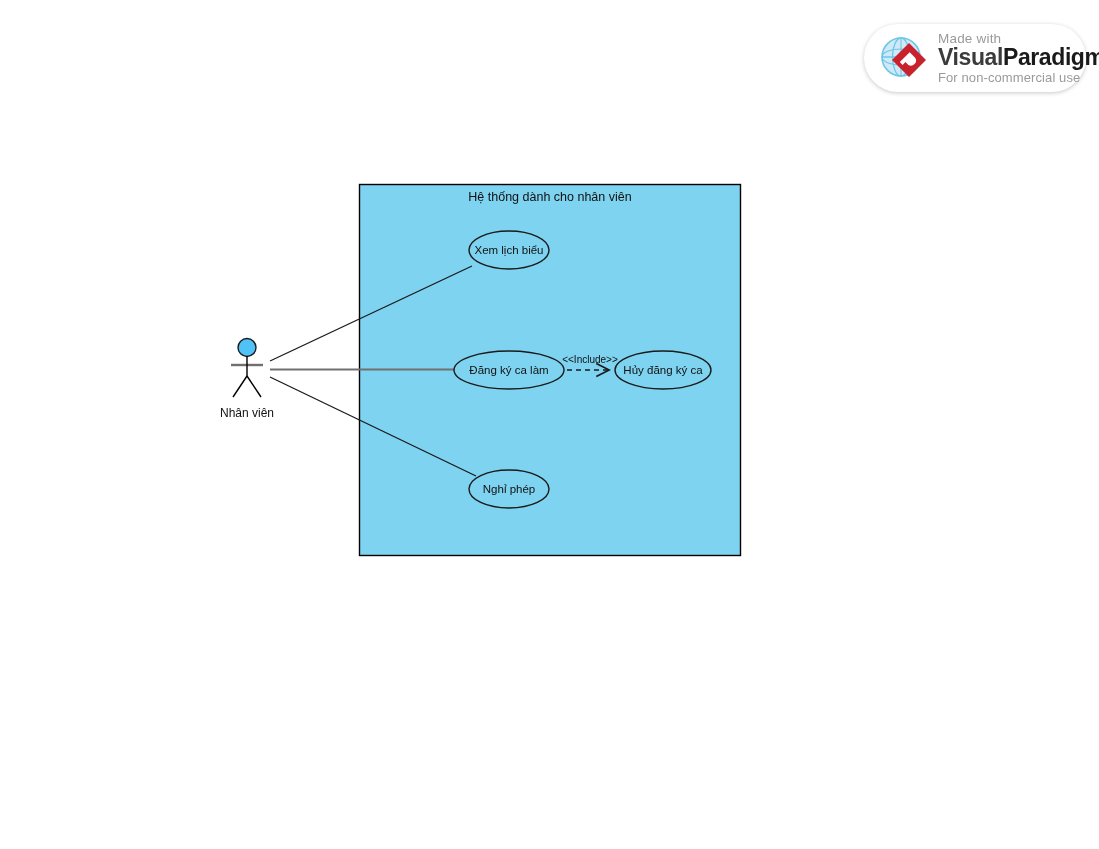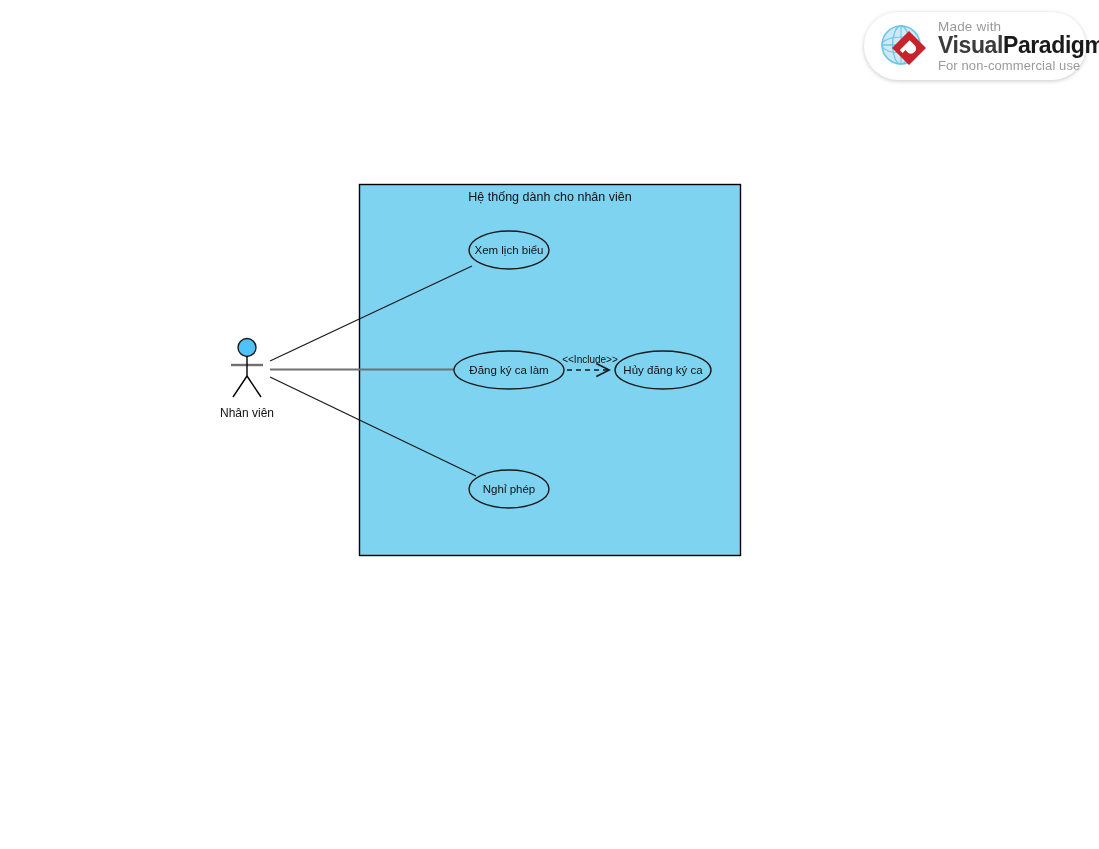--- a/index.html
+++ b/index.html
@@ -17,21 +17,21 @@
   #canvas {
     position: absolute;
     left: 0;
     top: 0;
     width: 1099px;
     height: 849px;
   }
   .vp-watermark {
     position: absolute;
     left: 864px;
-    top: 12px;
+    top: 24px;
     width: 222px;
     height: 68px;
     background: #ffffff;
     border-radius: 34px;
     box-shadow: 0 1px 4px rgba(0,0,0,0.22);
     display: flex;
     align-items: center;
     padding-left: 12px;
     box-sizing: border-box;
   }

